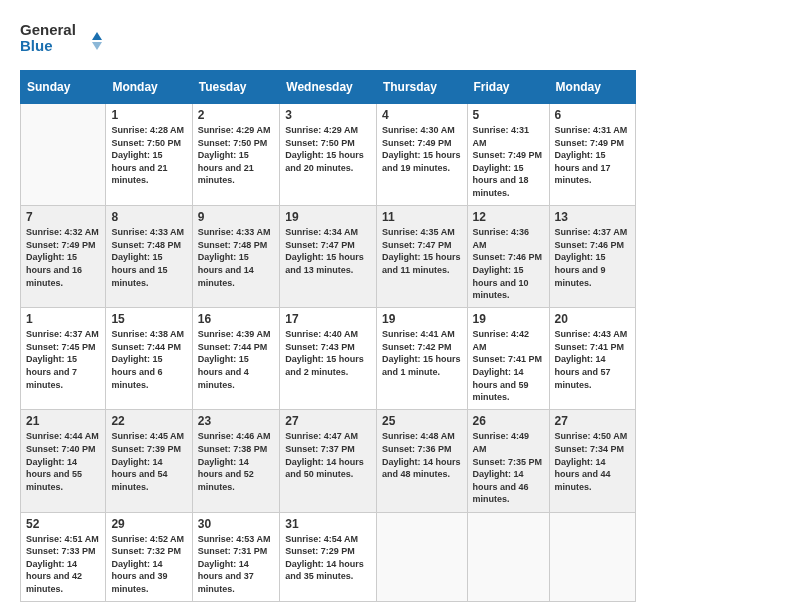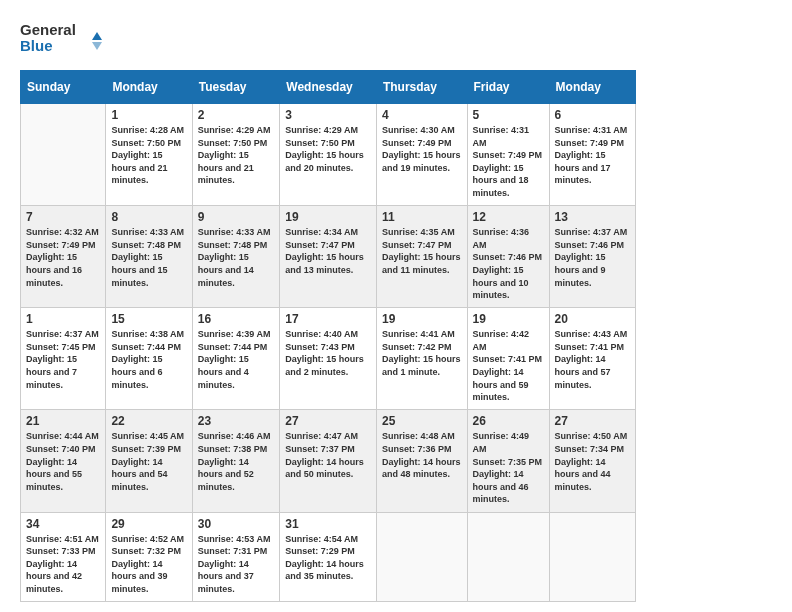--- a/index.html
+++ b/index.html
@@ -227,21 +227,21 @@
             <span class="day-num">26</span>
             <div class="day-info">Sunrise: 4:49 AM<br>Sunset: 7:35 PM<br>Daylight: 14 hours and 46 minutes.</div>
           </td>
           <td>
             <span class="day-num">27</span>
             <div class="day-info">Sunrise: 4:50 AM<br>Sunset: 7:34 PM<br>Daylight: 14 hours and 44 minutes.</div>
           </td>
         </tr>
         <tr>
           <td>
-            <span class="day-num">34</span>
+            <span class="day-num">52</span>
             <div class="day-info">Sunrise: 4:51 AM<br>Sunset: 7:33 PM<br>Daylight: 14 hours and 42 minutes.</div>
           </td>
           <td>
             <span class="day-num">29</span>
             <div class="day-info">Sunrise: 4:52 AM<br>Sunset: 7:32 PM<br>Daylight: 14 hours and 39 minutes.</div>
           </td>
           <td>
             <span class="day-num">30</span>
             <div class="day-info">Sunrise: 4:53 AM<br>Sunset: 7:31 PM<br>Daylight: 14 hours and 37 minutes.</div>
           </td>

